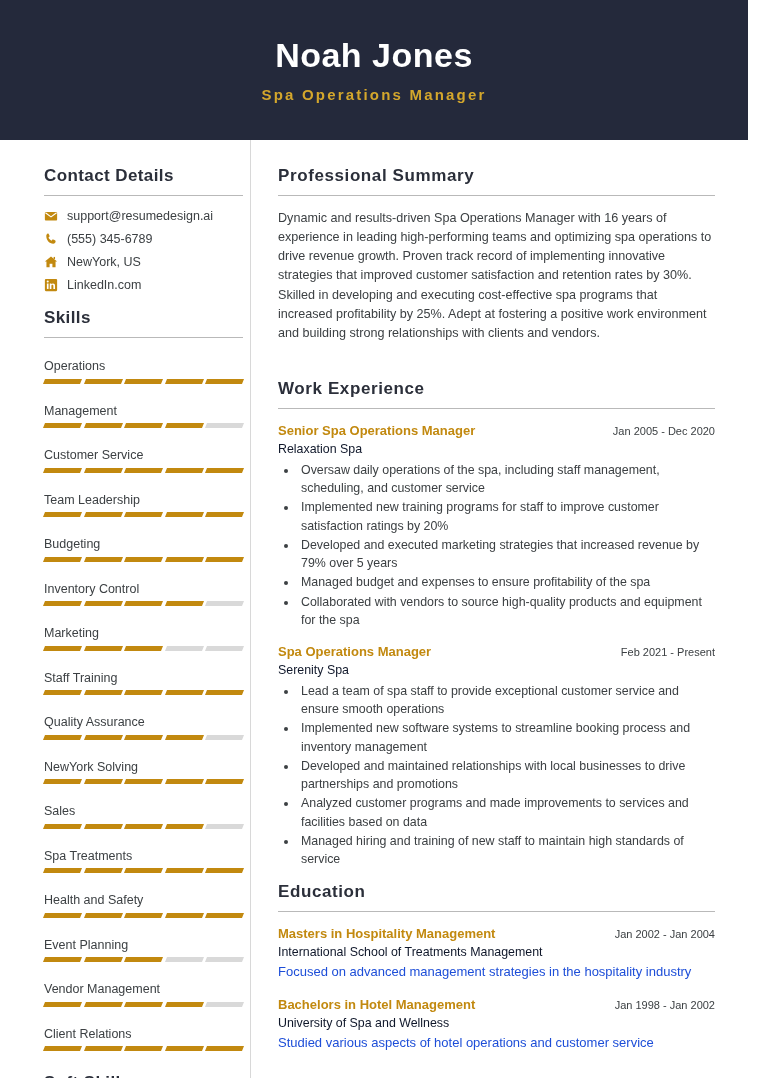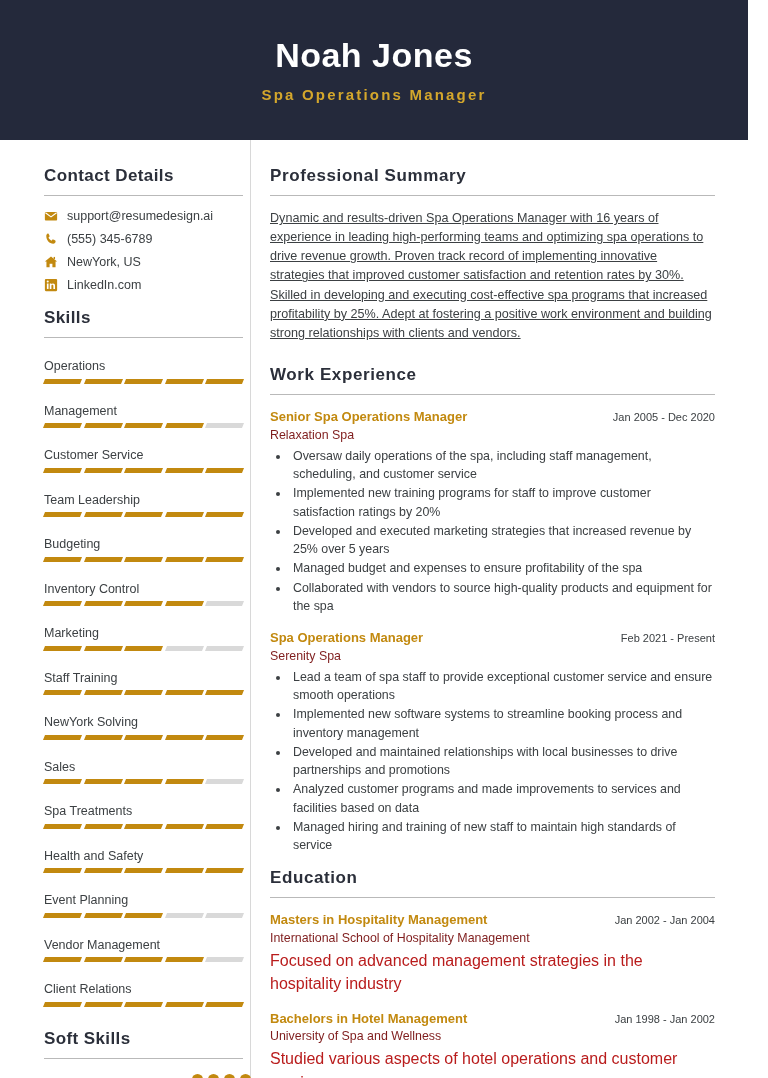--- a/index.html
+++ b/index.html
@@ -31,21 +31,21 @@
   .body{display:flex;height:938px;}
   .sidebar{
     width:250px;flex:0 0 250px;box-sizing:border-box;
     padding:26px 18px 0 44px;position:relative;
   }
   .divider-v{
     position:absolute;left:250px;top:140px;width:1px;height:938px;
     background:#d8d8d8;
   }
   .main{
-    flex:1;box-sizing:border-box;padding:26px 33px 0 20px;
+    flex:1;box-sizing:border-box;padding:26px 33px 0 28px;
   }
 
   
   .sec-h{
     font-size:17px;font-weight:bold;color:#2b2f3a;letter-spacing:.4px;
     margin:0 0 9px 0;
   }
   .sec-h.main-h{font-size:17px;letter-spacing:.6px;}
   .rule{height:1px;background:#b9b9b9;margin:0 0 13px 0;}
   .sidebar .rule{width:199px;}
@@ -86,39 +86,39 @@
   .soft-row:nth-child(2) .dots{top:4px;}
   .soft-row:nth-child(3) .dots{top:6px;}
   .soft-row:nth-child(4) .dots{top:8px;}
 
   .lang-head{
     font-size:17px;font-weight:bold;color:#2b2f3a;letter-spacing:.4px;margin-top:16px;
   }
 
   
   .summary{
-    font-size:12.6px;line-height:1.52;color:#3c4043;margin:0 0 22px 0;text-decoration:underline;
+    font-size:12.6px;line-height:1.52;color:#3c4043;margin:0 0 36px 0;
   }
   .entry{margin-bottom:4px;}
   .entry-head{
     display:flex;justify-content:space-between;align-items:baseline;gap:6px;
   }
   .entry-title{
     color:#c2890f;font-size:13px;font-weight:bold;line-height:1.35;
   }
   .entry-date{
     color:#3c4043;font-size:11px;white-space:nowrap;flex:0 0 auto;
   }
-  .entry-org{font-size:12.4px;color:#7f1d1d;margin:1px 0 2px 0;line-height:1.4;}
+  .entry-org{font-size:12.4px;color:#0f172a;margin:1px 0 2px 0;line-height:1.4;}
   .bullets{margin:3px 0 14px 0;padding:0 0 0 20px;}
   .bullets li{
     font-size:12.4px;line-height:1.47;color:#3c4043;margin-bottom:1px;
     padding-left:3px;
   }
-  .edu-desc{font-size:16px;color:#b91c1c;margin:1px 0 14px 0;line-height:1.45;}
+  .edu-desc{font-size:13px;color:#1d4ed8;margin:1px 0 14px 0;line-height:1.45;}
   .sec-block{margin-bottom:4px;}
 </style>
 </head>
 <body>
 
 <div class="page">
 
   <div class="header">
     <div class="name">Noah Jones</div>
     <div class="title">Spa Operations Manager</div>
@@ -251,20 +251,30 @@
               <div class="skill-name">Staff Training</div>
               <div class="bar">
                 <span class="seg on"></span>
                 <span class="seg on"></span>
                 <span class="seg on"></span>
                 <span class="seg on"></span>
                 <span class="seg on"></span>
               </div>
             </div>
             <div class="skill">
+              <div class="skill-name">Quality Assurance</div>
+              <div class="bar">
+                <span class="seg on"></span>
+                <span class="seg on"></span>
+                <span class="seg on"></span>
+                <span class="seg on"></span>
+                <span class="seg"></span>
+              </div>
+            </div>
+            <div class="skill">
               <div class="skill-name">NewYork Solving</div>
               <div class="bar">
                 <span class="seg on"></span>
                 <span class="seg on"></span>
                 <span class="seg on"></span>
                 <span class="seg on"></span>
                 <span class="seg on"></span>
               </div>
             </div>
             <div class="skill">
@@ -393,21 +403,21 @@
         <div id="work-list">
             <div class="entry">
               <div class="entry-head">
                 <span class="entry-title">Senior Spa Operations Manager</span>
                 <span class="entry-date">Jan 2005 - Dec 2020</span>
               </div>
               <div class="entry-org">Relaxation Spa</div>
               <ul class="bullets">
                 <li>Oversaw daily operations of the spa, including staff management, scheduling, and customer service</li>
                 <li>Implemented new training programs for staff to improve customer satisfaction ratings by 20%</li>
-                <li>Developed and executed marketing strategies that increased revenue by 25% over 5 years</li>
+                <li>Developed and executed marketing strategies that increased revenue by 79% over 5 years</li>
                 <li>Managed budget and expenses to ensure profitability of the spa</li>
                 <li>Collaborated with vendors to source high-quality products and equipment for the spa</li>
               </ul>
             </div>
             <div class="entry">
               <div class="entry-head">
                 <span class="entry-title">Spa Operations Manager</span>
                 <span class="entry-date">Feb 2021 - Present</span>
               </div>
               <div class="entry-org">Serenity Spa</div>
@@ -424,21 +434,21 @@
 
       <div class="sec-block" style="margin-top:6px;">
         <div class="sec-h main-h">Education</div>
         <div class="rule"></div>
         <div id="edu-list">
             <div class="entry">
               <div class="entry-head">
                 <span class="entry-title">Masters in Hospitality Management</span>
                 <span class="entry-date">Jan 2002 - Jan 2004</span>
               </div>
-              <div class="entry-org">International School of Hospitality Management</div>
+              <div class="entry-org">International School of Treatments Management</div>
               <div class="edu-desc">Focused on advanced management strategies in the hospitality industry</div>
             </div>
             <div class="entry">
               <div class="entry-head">
                 <span class="entry-title">Bachelors in Hotel Management</span>
                 <span class="entry-date">Jan 1998 - Jan 2002</span>
               </div>
               <div class="entry-org">University of Spa and Wellness</div>
               <div class="edu-desc">Studied various aspects of hotel operations and customer service</div>
             </div>

